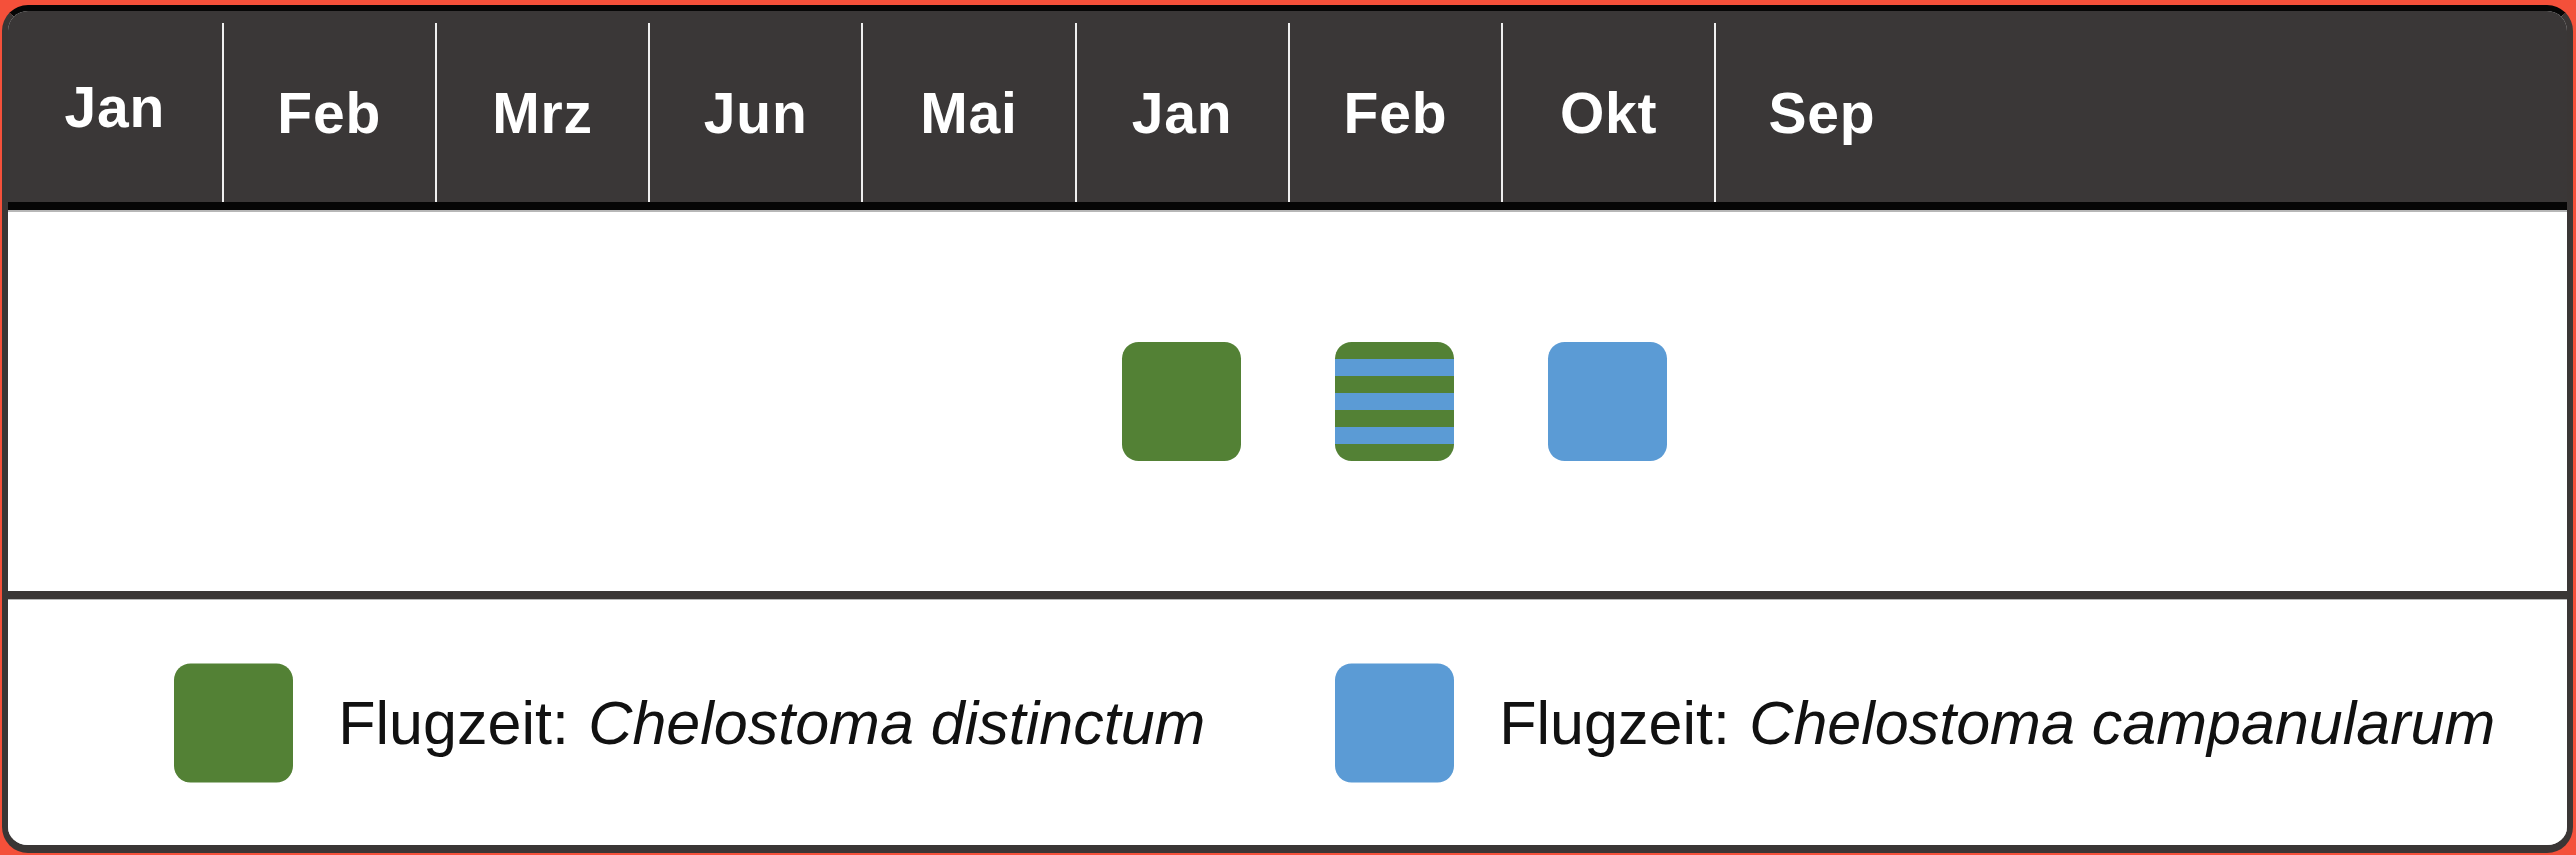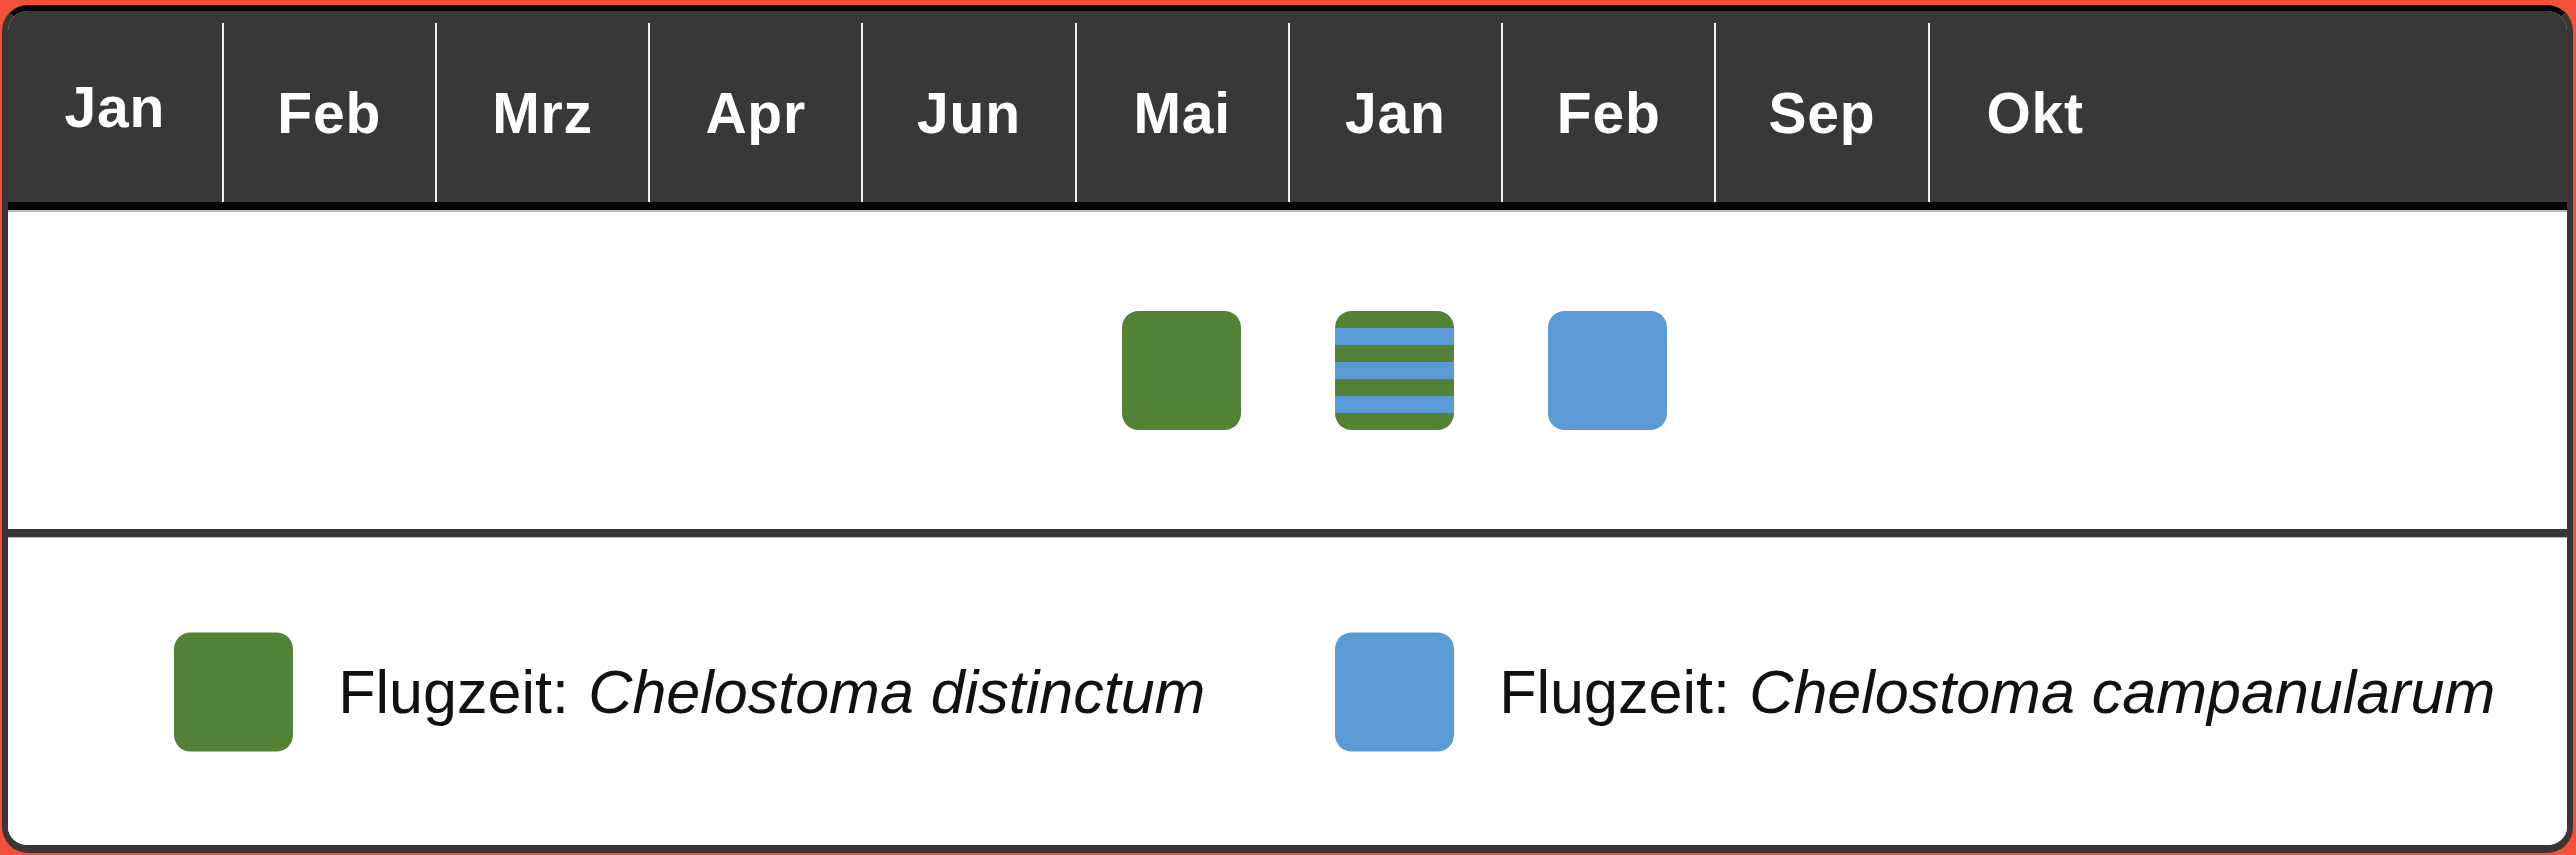--- a/index.html
+++ b/index.html
@@ -92,21 +92,21 @@
   .c7 { grid-column: 7; }
   .c8 { grid-column: 8; }
   
   .divider {
     height: 7.6px;
     flex: 0 0 auto;
     background: var(--frame, #3a3635);
   }
   
   .legend {
-    height: 307px;
+    height: 245px;
     flex: 0 0 auto;
     position: relative;
     background: #ffffff;
   }
   .legend-item {
     position: absolute;
     top: 50%;
     transform: translateY(-50%);
     display: flex;
     align-items: center;
@@ -135,27 +135,26 @@
 </head>
 <body>
 
 <div class="page">
   <div class="frame">
 
     <div class="header">
       <div class="hcell">Jan</div>
       <div class="hcell">Feb</div>
       <div class="hcell">Mrz</div>
-      <div class="hcell">Apr</div>
       <div class="hcell">Jun</div>
       <div class="hcell">Mai</div>
       <div class="hcell">Jan</div>
       <div class="hcell">Feb</div>
+      <div class="hcell">Okt</div>
       <div class="hcell">Sep</div>
-      <div class="hcell">Okt</div>
     </div>
 
     <div class="hairline"></div>
 
     <div class="body">
       <div class="marker solid-green c6"></div>
       <div class="marker striped c7"></div>
       <div class="marker solid-blue c8"></div>
     </div>
 

